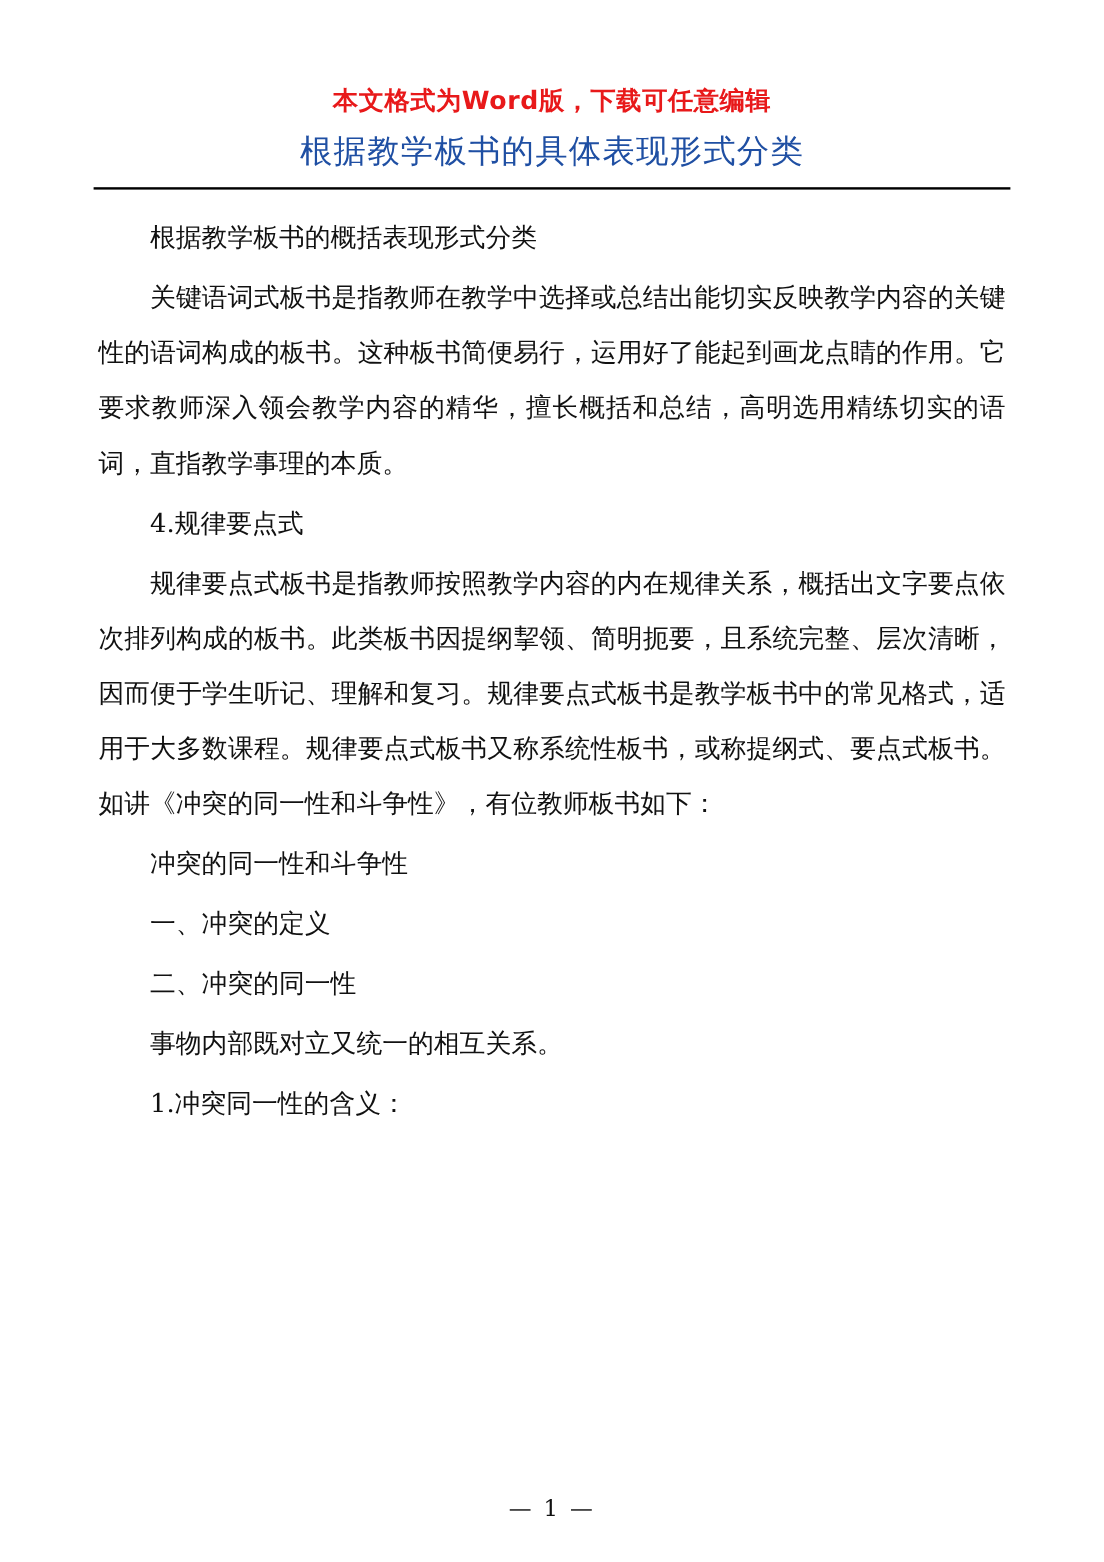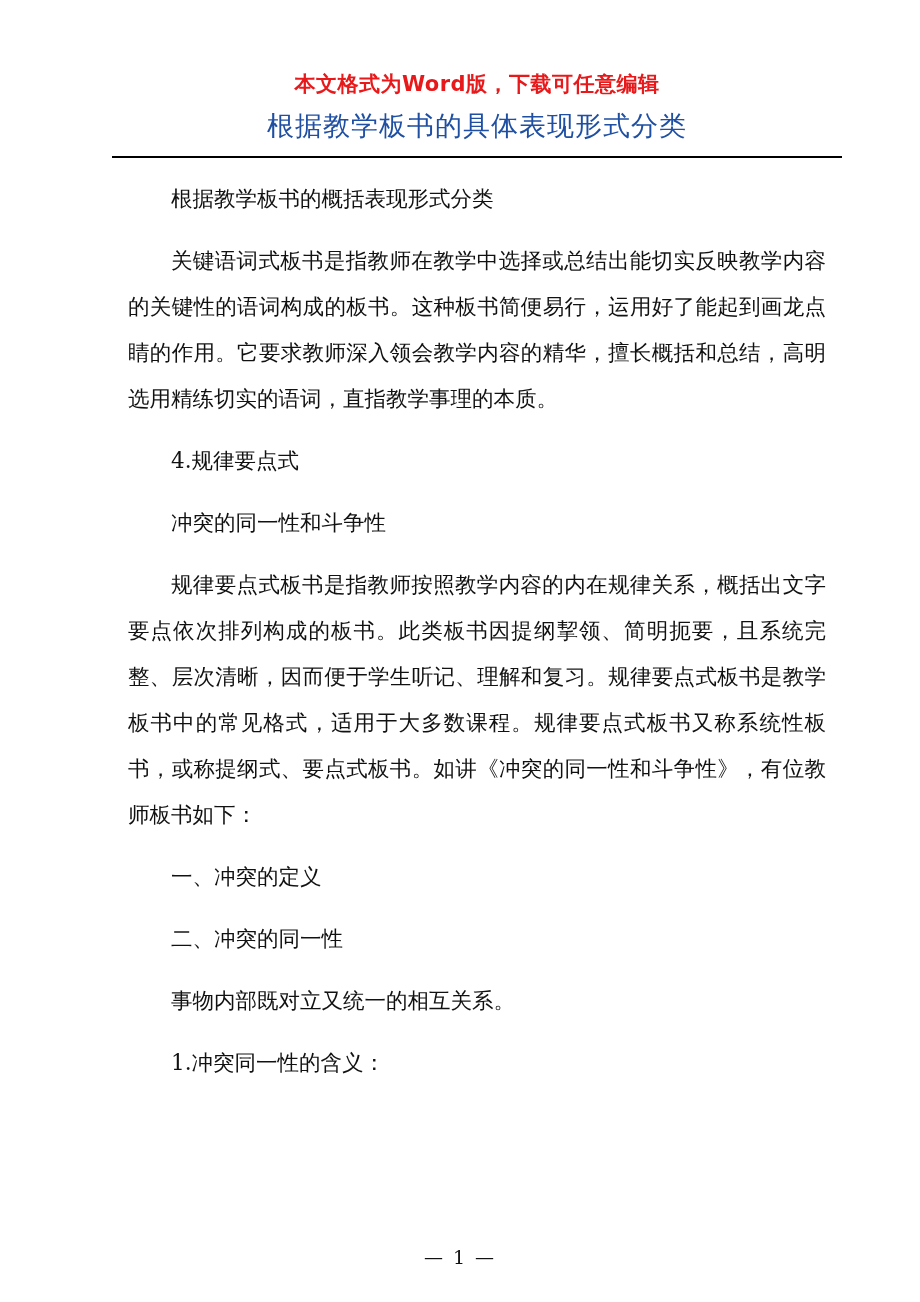--- a/index.html
+++ b/index.html
@@ -12,21 +12,21 @@
     height: 1302px;
     font-family: "DejaVu Sans", sans-serif;
     color: #000000;
     position: relative;
     overflow: hidden;
   }
   .page {
     width: 920px;
     height: 1302px;
     box-sizing: border-box;
-    padding: 56px 78px 0 112px;
+    padding: 56px 78px 0 78px;
     position: relative;
   }
   .banner {
     text-align: center;
     color: #e8191a;
     font-weight: bold;
     font-size: 21px;
     letter-spacing: 0.5px;
     margin-top: 14px;
     margin-bottom: 10px;
@@ -46,21 +46,21 @@
     margin: 0 0 18px 0;
   }
   .body-text {
     font-family: "DejaVu Serif", serif;
     font-size: 21.5px;
     line-height: 46px;
     text-align: justify;
     color: #111111;
   }
   .para {
-    margin: 16px;
+    margin: 4px;
     text-indent: 2em;
   }
   .footer {
     position: absolute;
     left: 0;
     right: 0;
     bottom: 34px;
     text-align: center;
     font-family: "DejaVu Serif", serif;
     font-size: 19px;
@@ -75,22 +75,22 @@
 
   <div class="banner">本文格式为Word版，下载可任意编辑</div>
 
   <div class="doc-title">根据教学板书的具体表现形式分类</div>
   <div class="title-rule"></div>
 
   <div class="body-text">
     <p class="para">根据教学板书的概括表现形式分类</p>
     <p class="para">关键语词式板书是指教师在教学中选择或总结出能切实反映教学内容的关键性的语词构成的板书。这种板书简便易行，运用好了能起到画龙点睛的作用。它要求教师深入领会教学内容的精华，擅长概括和总结，高明选用精练切实的语词，直指教学事理的本质。</p>
     <p class="para">4.规律要点式</p>
+    <p class="para">规律要点式板书是指教师按照教学内容的内在规律关系，概括出文字要点依次排列构成的板书。此类板书因提纲挈领、简明扼要，且系统完整、层次清晰，因而便于学生听记、理解和复习。规律要点式板书是教学板书中的常见格式，适用于大多数课程。规律要点式板书又称系统性板书，或称提纲式、要点式板书。如讲《冲突的同一性和斗争性》，有位教师板书如下：</p>
     <p class="para">冲突的同一性和斗争性</p>
-    <p class="para">规律要点式板书是指教师按照教学内容的内在规律关系，概括出文字要点依次排列构成的板书。此类板书因提纲挈领、简明扼要，且系统完整、层次清晰，因而便于学生听记、理解和复习。规律要点式板书是教学板书中的常见格式，适用于大多数课程。规律要点式板书又称系统性板书，或称提纲式、要点式板书。如讲《冲突的同一性和斗争性》，有位教师板书如下：</p>
     <p class="para">一、冲突的定义</p>
     <p class="para">二、冲突的同一性</p>
     <p class="para">事物内部既对立又统一的相互关系。</p>
     <p class="para">1.冲突同一性的含义：</p>
   </div>
 
   <div class="footer">— 1 —</div>
 </div>
 
 </body></html>

